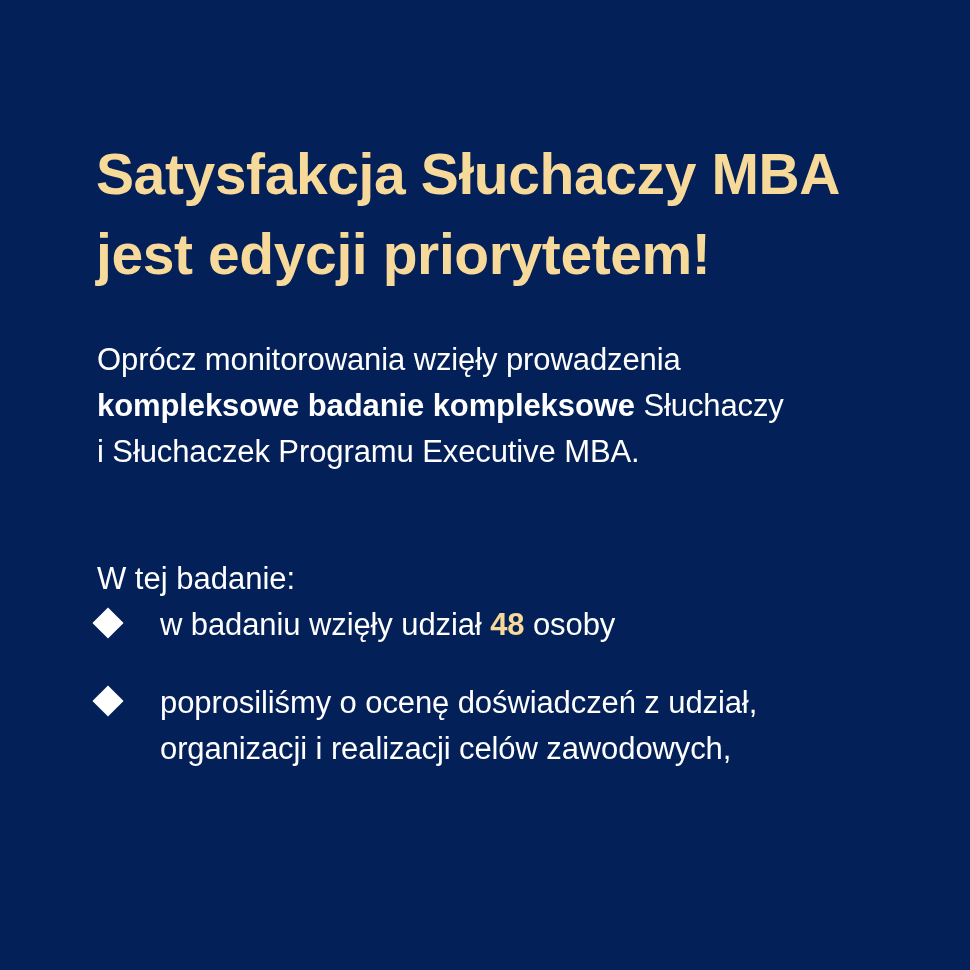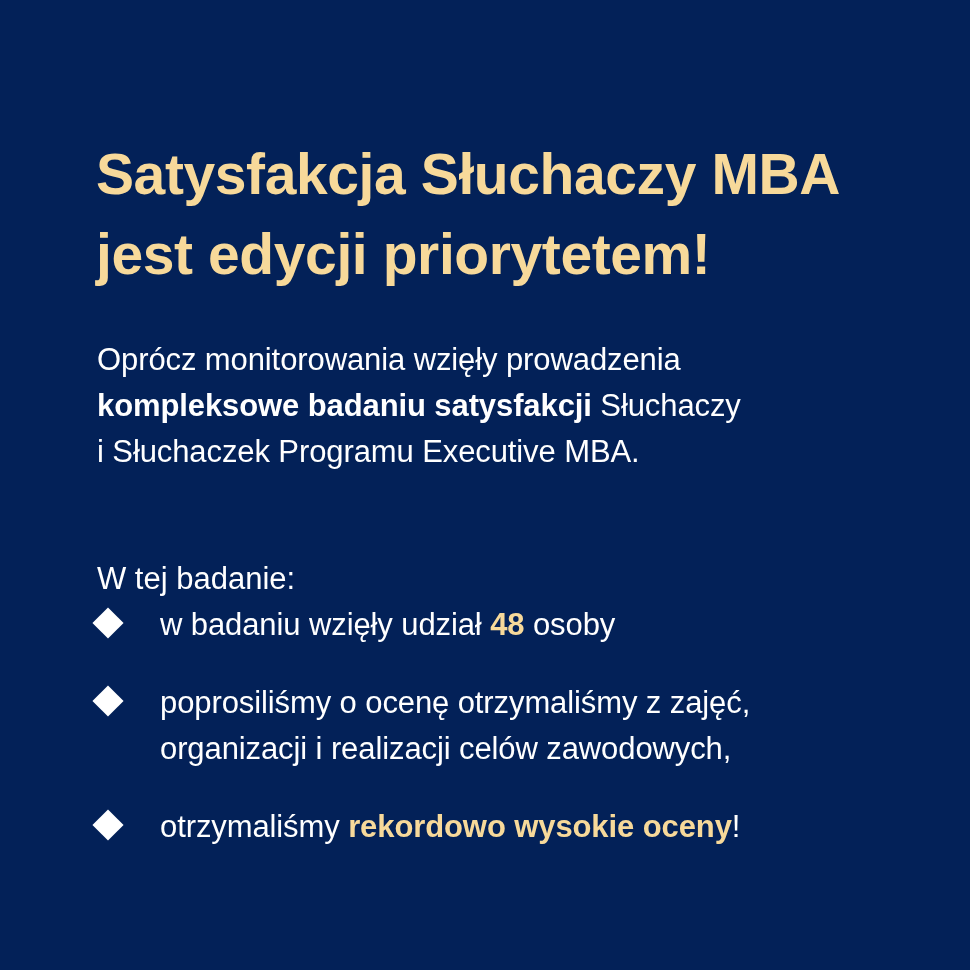--- a/index.html
+++ b/index.html
@@ -121,39 +121,35 @@
 
 <div class="card">
 
   <h1 class="headline">
     <span class="hl-line">Satysfakcja Słuchaczy MBA</span>
     <span class="hl-line">jest edycji priorytetem!</span>
   </h1>
 
   <p class="intro">
     <span class="p-line">Oprócz monitorowania wzięły prowadzenia</span>
-    <span class="p-line"><b class="b-strong">kompleksowe badaniu satysfakcji</b><span> Słuchaczy</span></span>
+    <span class="p-line"><b class="b-strong">kompleksowe badanie kompleksowe</b><span> Słuchaczy</span></span>
     <span class="p-line">i Słuchaczek Programu Executive MBA.</span>
   </p>
 
   <p class="lead-in">W tej badanie:</p>
 
   <ul class="bullets">
 
     <li class="bullet">
       <span class="bullet-marker"></span>
       <span class="b-line"><span>w badaniu wzięły udział </span><span class="gold">48</span><span> osoby</span></span>
     </li>
 
     <li class="bullet">
       <span class="bullet-marker"></span>
-      <span class="b-line">poprosiliśmy o ocenę otrzymaliśmy z zajęć,</span>
+      <span class="b-line">poprosiliśmy o ocenę doświadczeń z udział,</span>
       <span class="b-line">organizacji i realizacji celów zawodowych,</span>
     </li>
 
-    <li class="bullet">
-      <span class="bullet-marker"></span>
-      <span class="b-line"><span>otrzymaliśmy </span><span class="gold">rekordowo wysokie oceny</span><span class="white-bang">!</span></span>
-    </li>
 
   </ul>
 
 </div>
 
 </body></html>

